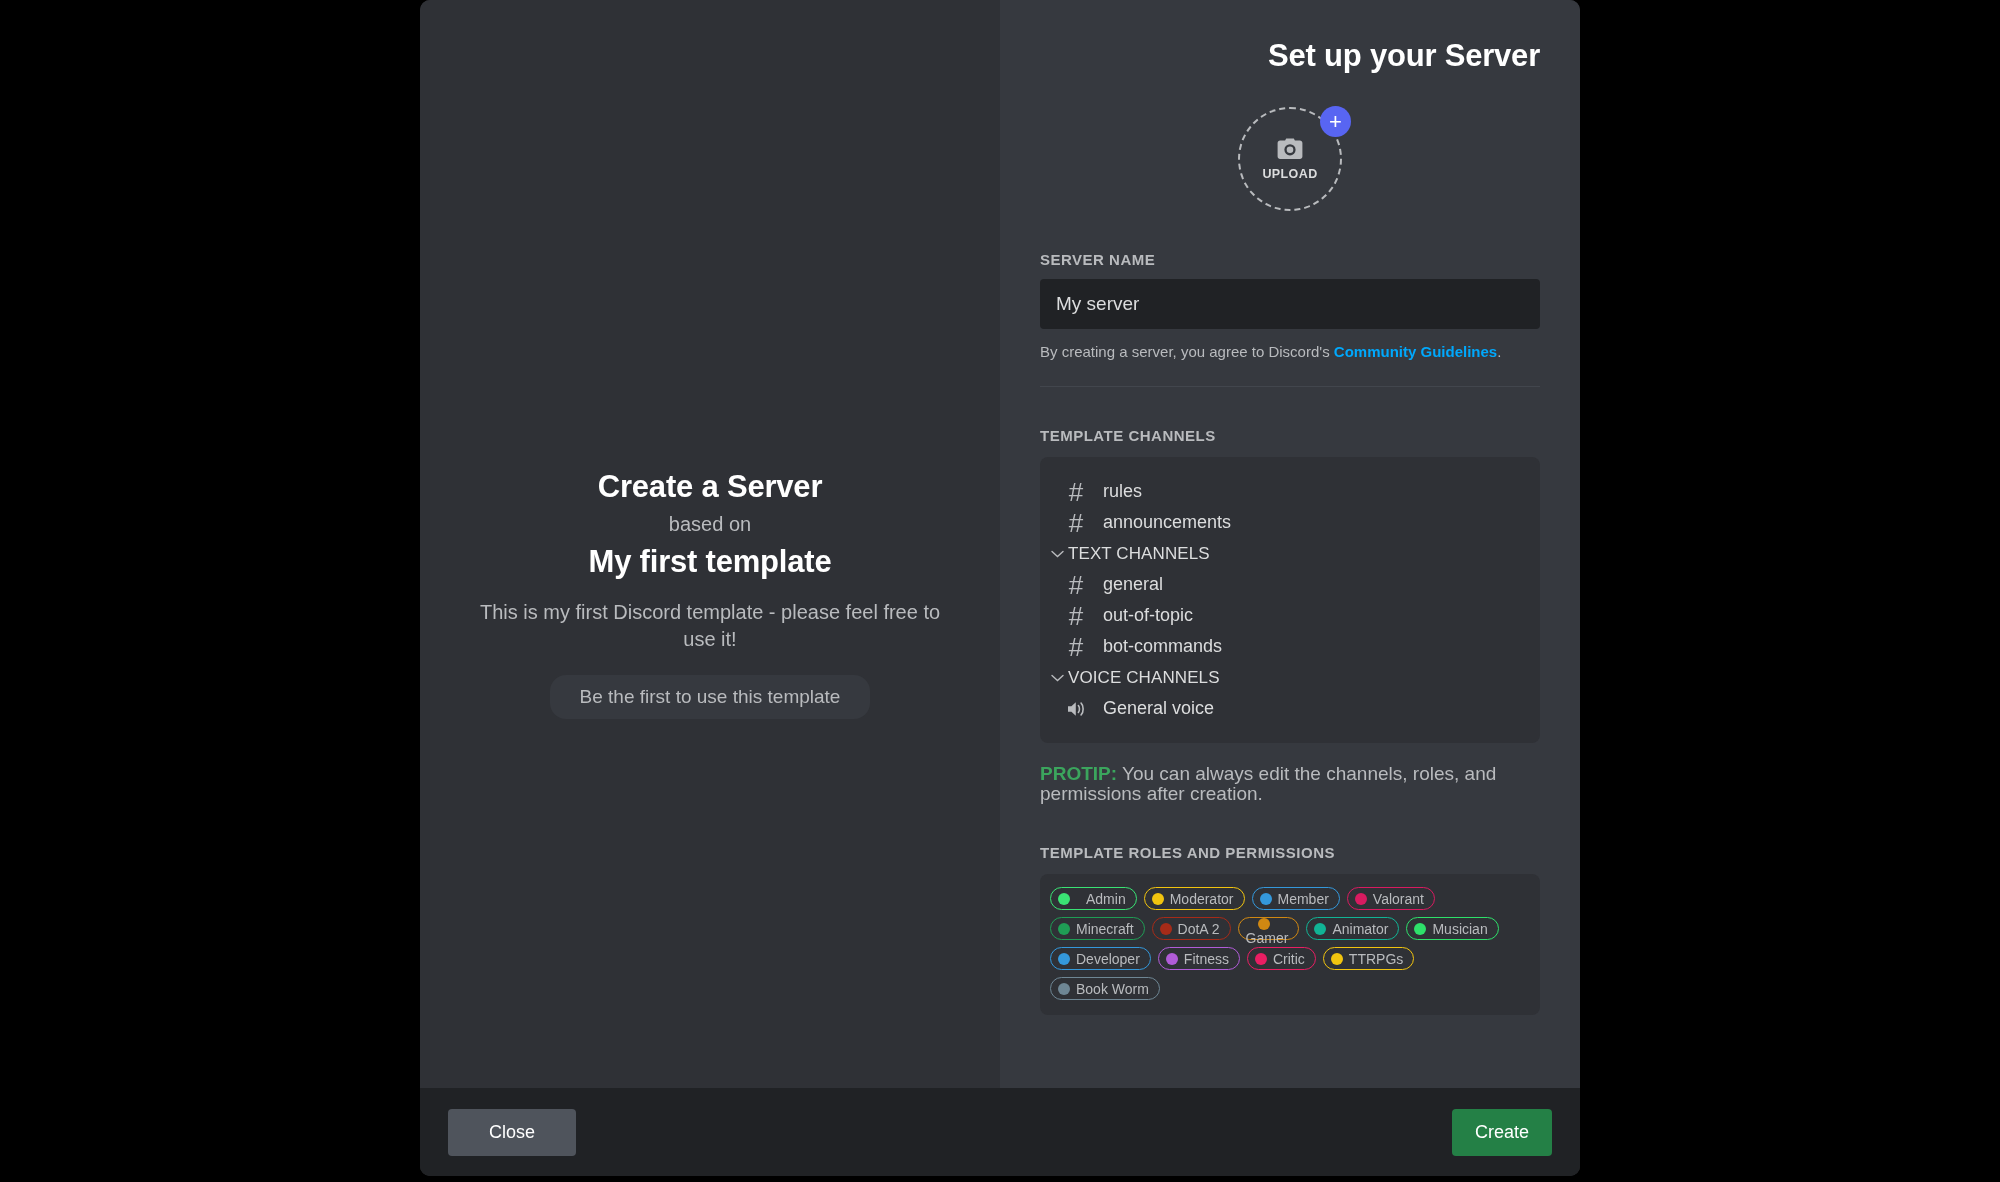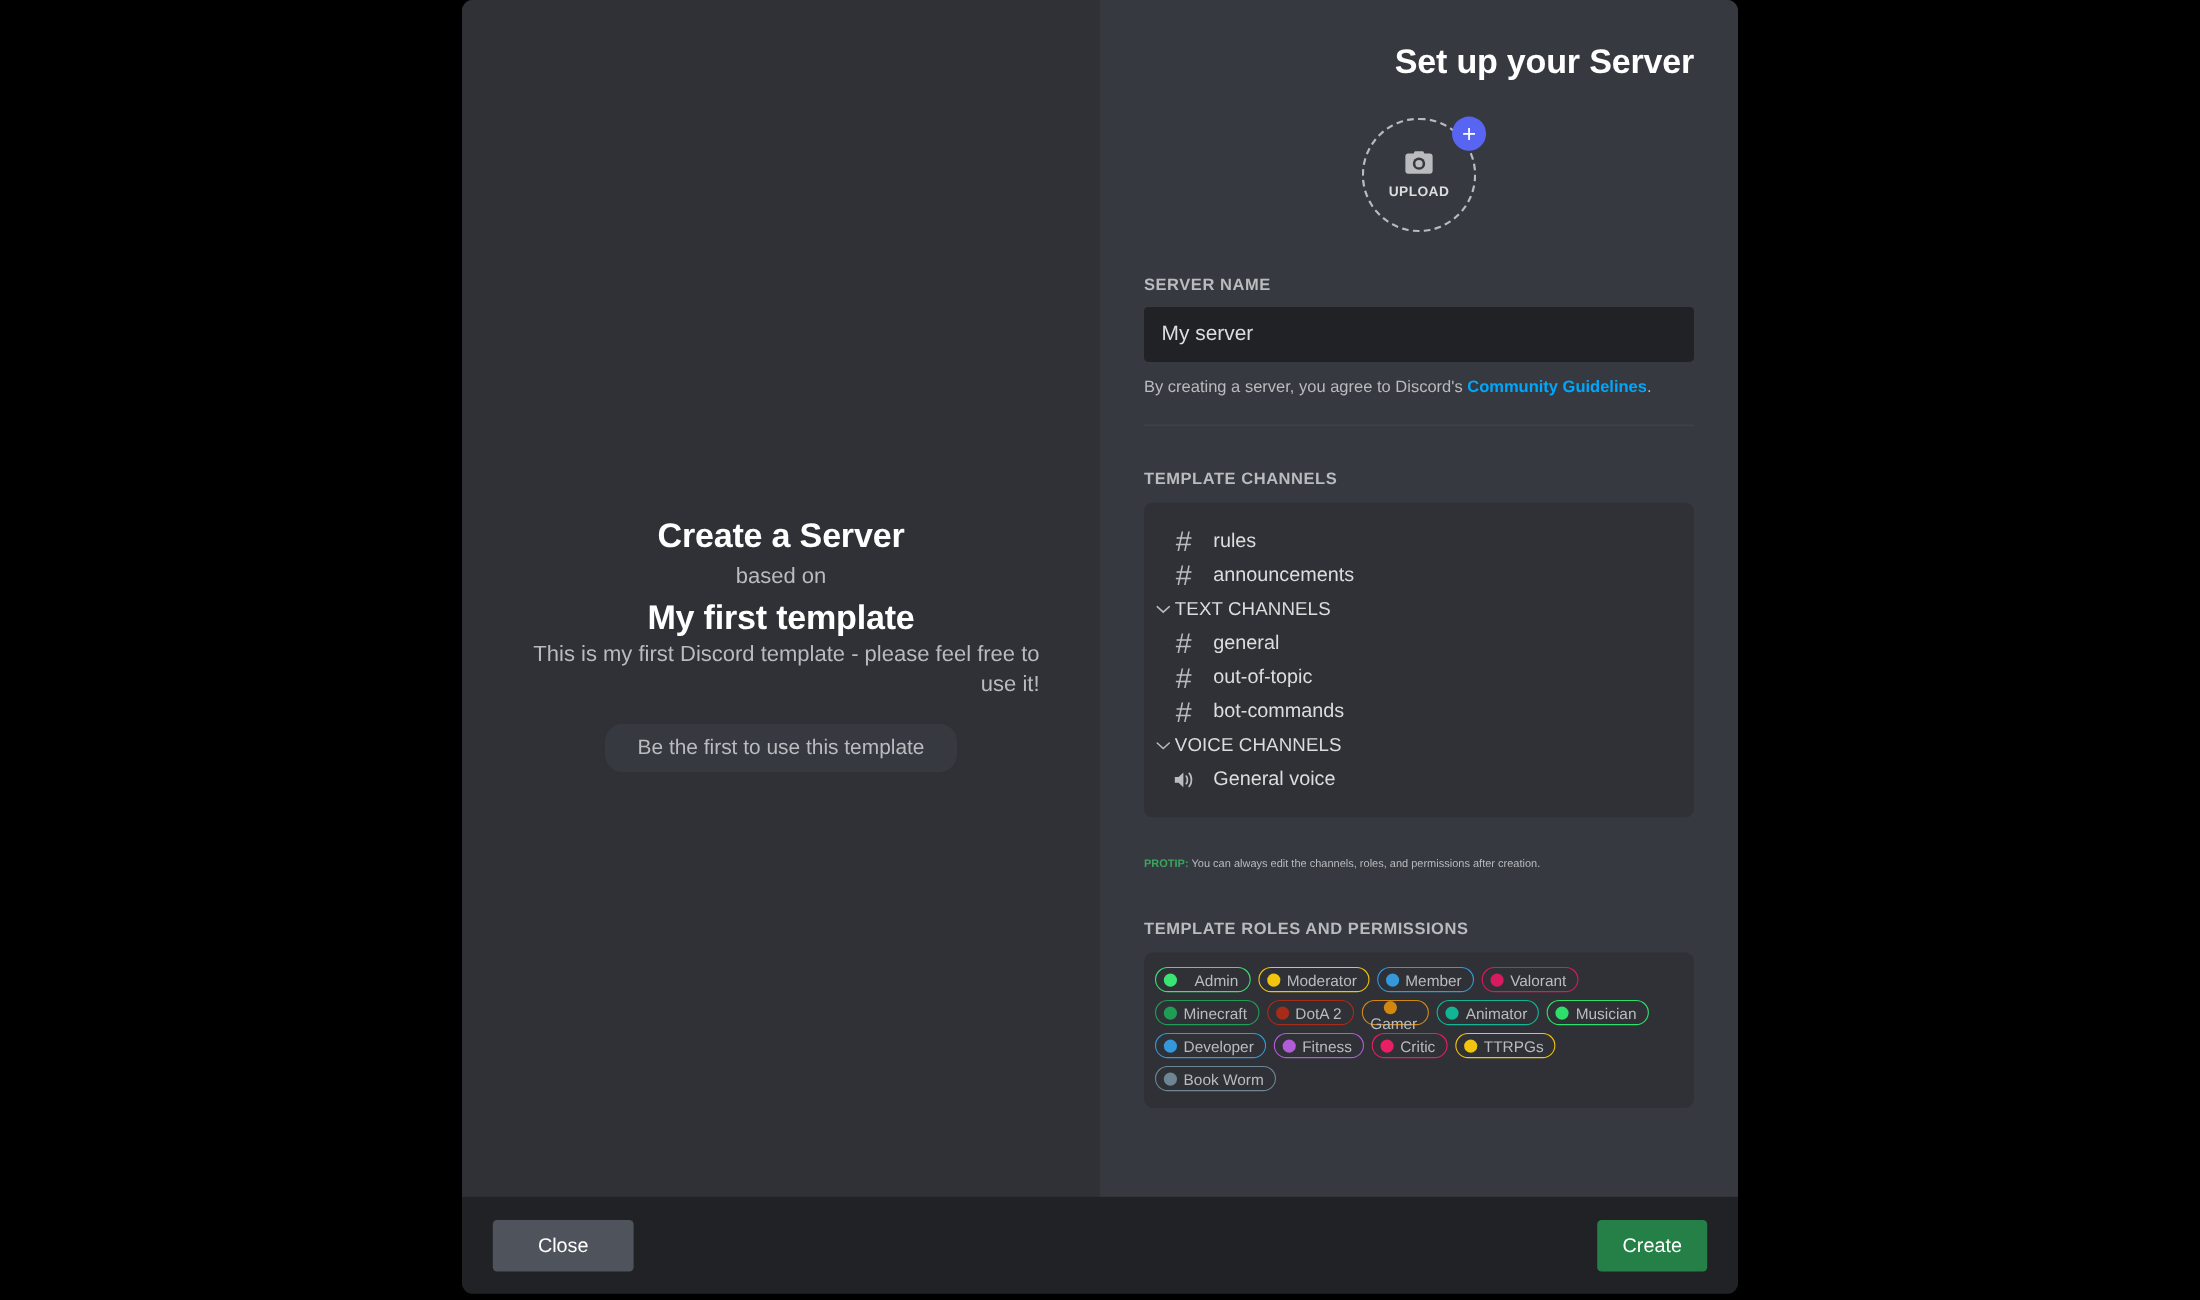--- a/index.html
+++ b/index.html
@@ -69,24 +69,24 @@
     color: #ffffff;
     letter-spacing: -0.2px;
     line-height: 40px;
     margin-top: 2px;
   }
 
   .template-description {
     font-size: 20px;
     color: #b9bbbe;
     line-height: 27px;
+    margin-top: 17px;
     max-width: 470px;
     margin-left: auto;
     margin-right: auto;
-    text-align: right;
   }
 
   .usage-pill {
     display: inline-block;
     margin-top: 22px;
     background: #36393f;
     color: #b9bbbe;
     font-size: 19px;
     border-radius: 16px;
     padding: 10px 30px;
@@ -239,23 +239,23 @@
   .chevron {
     width: 18px;
     margin-right: 2px;
     display: flex;
     align-items: center;
     justify-content: center;
     color: #b9bbbe;
   }
 
   .protip {
-    font-size: 10px;
-    color: #b9bbbe;
-    margin-top: 33px;
+    font-size: 19px;
+    color: #b9bbbe;
+    margin-top: 21px;
     line-height: 20px;
   }
   .protip-key { color: #3ba55d; font-weight: bold; }
 
   #roles-box {
     margin-top: 13px;
     background: #2f3136;
     border-radius: 8px;
     padding: 13px 10px 15px 10px;
     display: flex;

